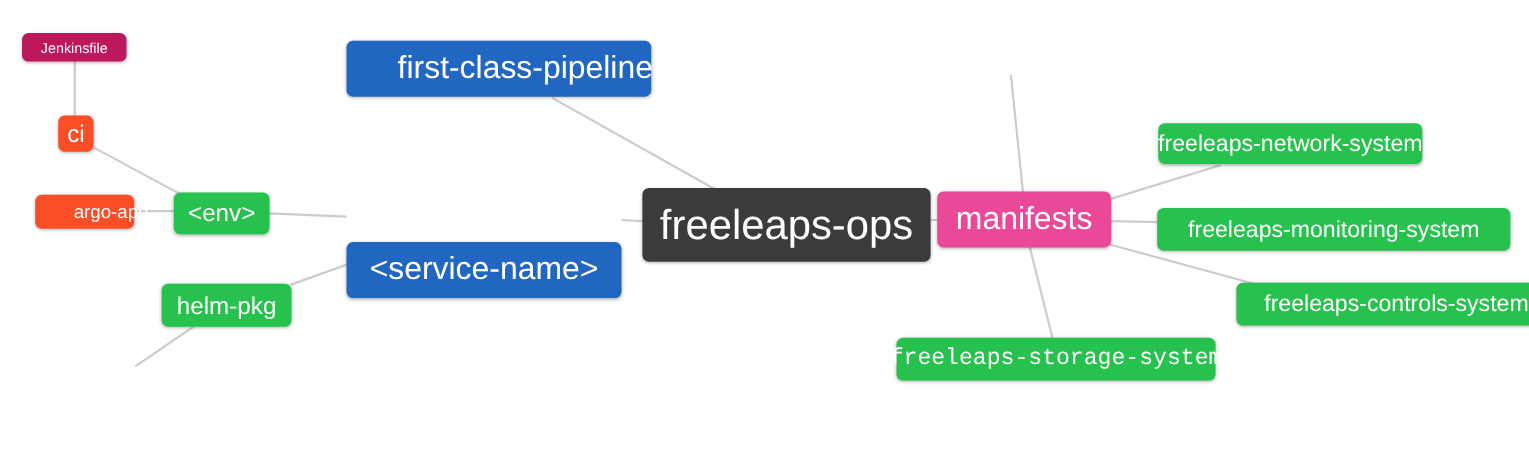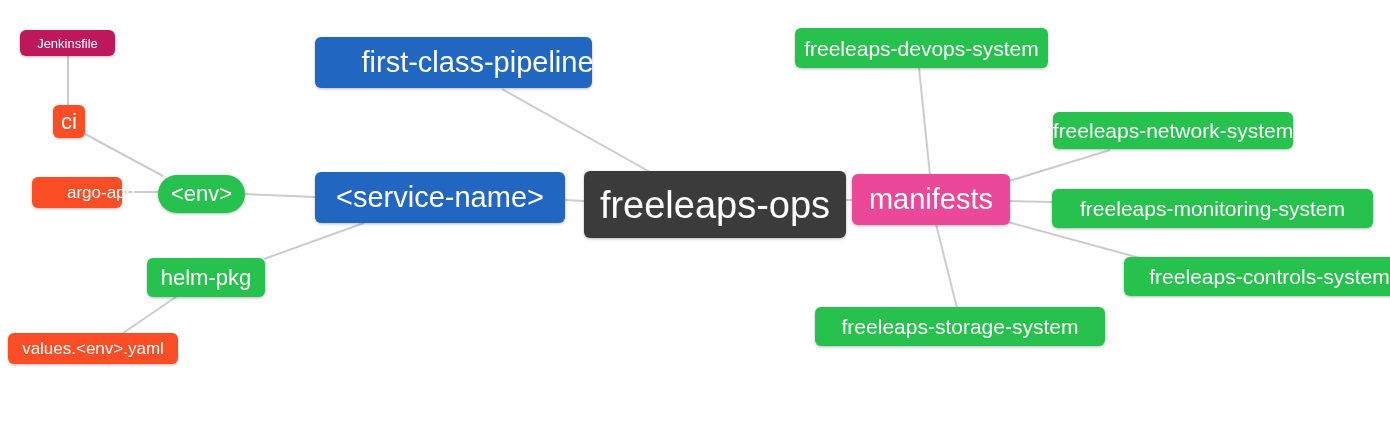--- a/index.html
+++ b/index.html
@@ -35,21 +35,21 @@
   #n-env        { left: 158px;  top: 175px; width: 87px;  height: 38px; font-size: 22px; }
   #n-helm       { left: 147px;  top: 258px; width: 118px; height: 39px; font-size: 22px; }
   #n-ci         { left: 53px;   top: 105px; width: 32px;  height: 33px; font-size: 22px; }
   #n-argo       { left: 32px;   top: 177px; width: 90px;  height: 31px; font-size: 17px; padding-left: 48px; }
   #n-values     { left: 8px;    top: 333px; width: 170px; height: 31px; font-size: 17px; }
   #n-jenkins    { left: 20px;   top: 30px;  width: 95px;  height: 26px; font-size: 13px; }
   #n-devops     { left: 795px;  top: 28px;  width: 253px; height: 40px; font-size: 21px; }
   #n-network    { left: 1053px; top: 112px; width: 240px; height: 37px; font-size: 21px; }
   #n-monitoring { left: 1052px; top: 189px; width: 321px; height: 39px; font-size: 21px; }
   #n-controls   { left: 1124px; top: 257px; width: 291px; height: 39px; font-size: 21px; }
-  #n-storage    { left: 815px;  top: 307px; width: 290px; height: 39px; font-size: 21px; }
+  #n-storage    { left: 815px;  top: 307px; width: 290px; height: 39px; font-size: 21px; font-family: Liberation Mono, monospace; }
 </style>
 </head>
 <body>
 
 <div class="stage">
 
   <svg class="edges" viewBox="0 0 1390 421" xmlns="http://www.w3.org/2000/svg">
     <line x1="68" y1="56" x2="68" y2="105"></line>
     <line x1="85" y1="134" x2="163" y2="176"></line>
     <line x1="122" y1="192" x2="158" y2="192"></line>
@@ -62,26 +62,24 @@
     <line x1="930" y1="175" x2="919" y2="68"></line>
     <line x1="1009" y1="181" x2="1110" y2="150"></line>
     <line x1="1009" y1="201" x2="1052" y2="202"></line>
     <line x1="1008" y1="222" x2="1140" y2="258"></line>
     <line x1="936" y1="224" x2="957" y2="308"></line>
   </svg>
 
   <div class="node" id="n-jenkins" style="background: #be185d;">Jenkinsfile</div>
   <div class="node" id="n-ci" style="background: rgb(251, 78, 38);">ci</div>
   <div class="node" id="n-argo" style="background: rgb(251, 78, 38);">argo-app</div>
-  <div class="node" id="n-env" style="background: rgb(39, 194, 78); border-radius: 19px;">&lt;env&gt;</div>
+  <div class="node" id="n-env" style="background: rgb(39, 194, 78);">&lt;env&gt;</div>
   <div class="node" id="n-helm" style="background: rgb(39, 194, 78);">helm-pkg</div>
-  <div class="node" id="n-values" style="background: rgb(251, 78, 38);">values.&lt;env&gt;.yaml</div>
   <div class="node" id="n-pipeline" style="background: rgb(33, 103, 193);">first-class-pipeline</div>
-  <div class="node" id="n-service" style="background: rgb(33, 103, 193);">&lt;service-name&gt;</div>
+  <div class="node" id="n-service" style="background: rgb(33, 103, 193); margin-top: 48px;">&lt;service-name&gt;</div>
   <div class="node" id="n-root" style="background: rgb(59, 59, 59);">freeleaps-ops</div>
   <div class="node" id="n-manifests" style="background: #ec4899;">manifests</div>
-  <div class="node" id="n-devops" style="background: rgb(39, 194, 78);">freeleaps-devops-system</div>
   <div class="node" id="n-network" style="background: rgb(39, 194, 78);">freeleaps-network-system</div>
   <div class="node" id="n-monitoring" style="background: rgb(39, 194, 78);">freeleaps-monitoring-system</div>
   <div class="node" id="n-controls" style="background: rgb(39, 194, 78);">freeleaps-controls-system</div>
   <div class="node" id="n-storage" style="background: rgb(39, 194, 78);">freeleaps-storage-system</div>
 
 </div>
 
 </body></html>

